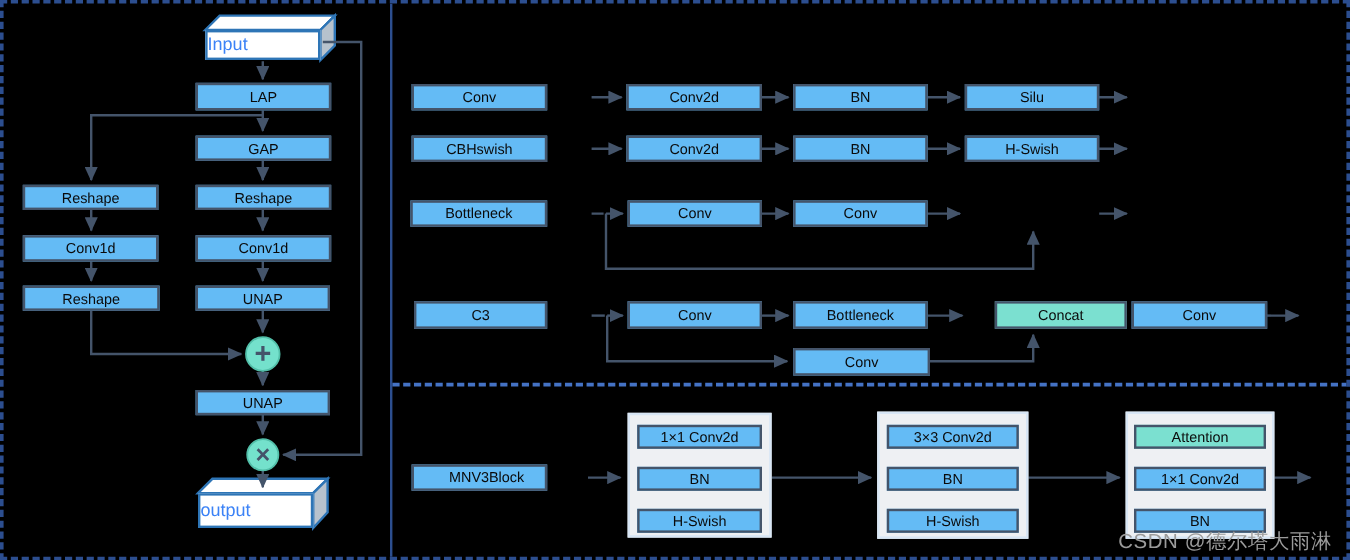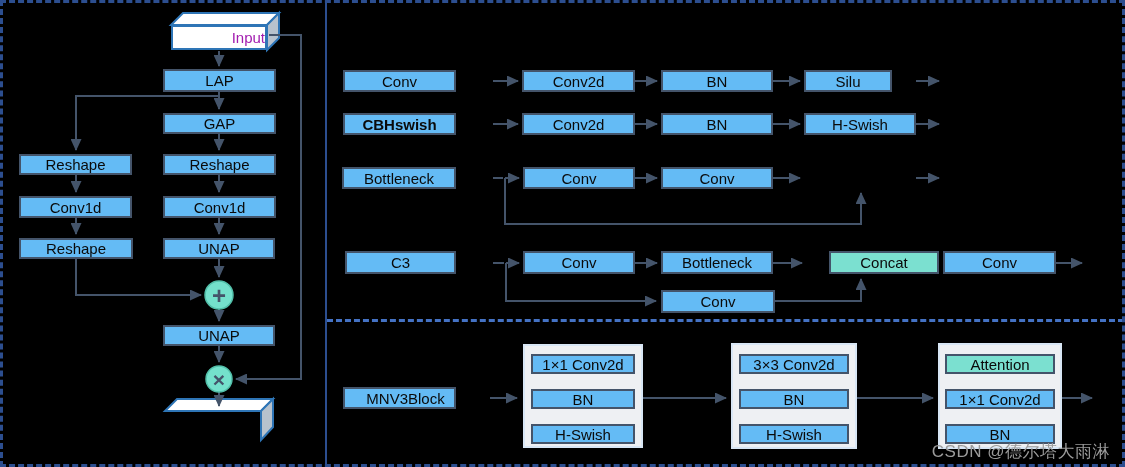--- a/index.html
+++ b/index.html
@@ -6,28 +6,28 @@
   .stage{
     position:relative;width:1125px;height:467px;background:#000;
     border:3px dashed #2C4E8F;box-sizing:border-box;overflow:hidden;
     font-family:"Liberation Sans","DejaVu Sans",sans-serif;
   }
   .wires{position:absolute;left:0;top:0;width:1125px;height:467px;z-index:1;}
   .bx{
     position:absolute;box-sizing:border-box;z-index:2;
     background:#64BBF5;border:2px solid #44546A;
     display:flex;align-items:center;justify-content:center;
-    font-size:15px;color:#0a0a0a;line-height:1;white-space:nowrap;
+    font-size:12px;color:#0a0a0a;line-height:1;white-space:nowrap;
   }
   .teal{background:#7BE0D0;}
   .face3d{
     position:absolute;box-sizing:border-box;z-index:2;
     background:#ffffff;border:2px solid #2E75B6;
-    display:flex;align-items:center;justify-content:flex-end;
-    font-size:15px;color:#a21caf;
+    display:flex;align-items:center;justify-content:flex-start;
+    font-size:15px;color:#3b82f6;
   }
   .grp{
     position:absolute;box-sizing:border-box;z-index:2;
     background:#EEF0F3;border:2px solid #D8E6F5;
   }
   .vsep{position:absolute;left:322px;top:0;height:467px;width:0;border-left:2px solid #2C4E8F;z-index:1;}
   .hsep{position:absolute;left:324px;top:316px;width:797px;height:0;border-top:3px dashed #4472C4;z-index:1;}
   .watermark{
     position:absolute;right:12px;top:437px;z-index:6;
     color:#9b9b9b;font-size:17px;letter-spacing:0.5px;white-space:nowrap;
@@ -127,27 +127,30 @@
   <div class="bx" style="left:160px;top:151px;width:113px;height:21px;">Reshape</div>
 
   <div class="bx" style="left:16px;top:193px;width:113px;height:22px;">Conv1d</div>
   <div class="bx" style="left:160px;top:193px;width:113px;height:22px;">Conv1d</div>
 
   <div class="bx" style="left:16px;top:235px;width:114px;height:21px;">Reshape</div>
   <div class="bx" style="left:160px;top:235px;width:112px;height:21px;">UNAP</div>
 
   <div class="bx" style="left:160px;top:322px;width:112px;height:21px;">UNAP</div>
 
+  <div class="face3d" style="left:162px;top:408px;width:96px;height:29px;">
+      <span>output</span>
+    </div>
 
   <div class="bx" style="left:340px;top:67px;width:113px;height:22px;">Conv</div>
   <div class="bx" style="left:519px;top:67px;width:113px;height:22px;">Conv2d</div>
   <div class="bx" style="left:658px;top:67px;width:112px;height:22px;">BN</div>
-  <div class="bx" style="left:801px;top:67px;width:88px;height:22px;">Silu</div>
+  <div class="bx" style="left:801px;top:67px;width:112px;height:22px;">Silu</div>
 
-  <div class="bx" style="left:340px;top:110px;width:113px;height:22px;font-weight:bold;">CBHswish</div>
+  <div class="bx" style="left:340px;top:110px;width:113px;height:22px;">CBHswish</div>
   <div class="bx" style="left:519px;top:110px;width:113px;height:22px;">Conv2d</div>
   <div class="bx" style="left:658px;top:110px;width:112px;height:22px;">BN</div>
   <div class="bx" style="left:801px;top:110px;width:112px;height:22px;">H-Swish</div>
 
   <div class="bx" style="left:339px;top:164px;width:114px;height:22px;">Bottleneck</div>
   <div class="bx" style="left:520px;top:164px;width:112px;height:22px;">Conv</div>
   <div class="bx" style="left:658px;top:164px;width:112px;height:22px;">Conv</div>
 
   <div class="bx" style="left:342px;top:248px;width:111px;height:23px;">C3</div>
   <div class="bx" style="left:520px;top:248px;width:112px;height:23px;">Conv</div>

